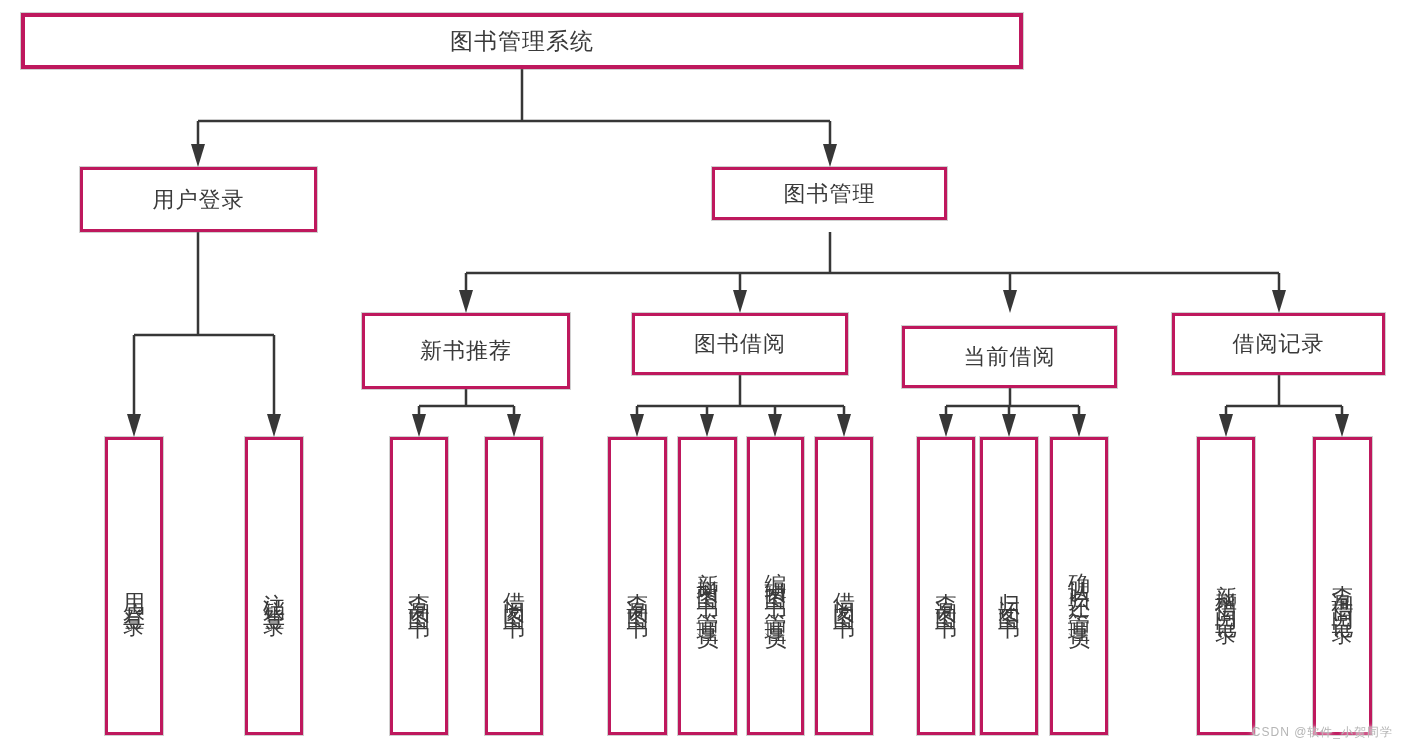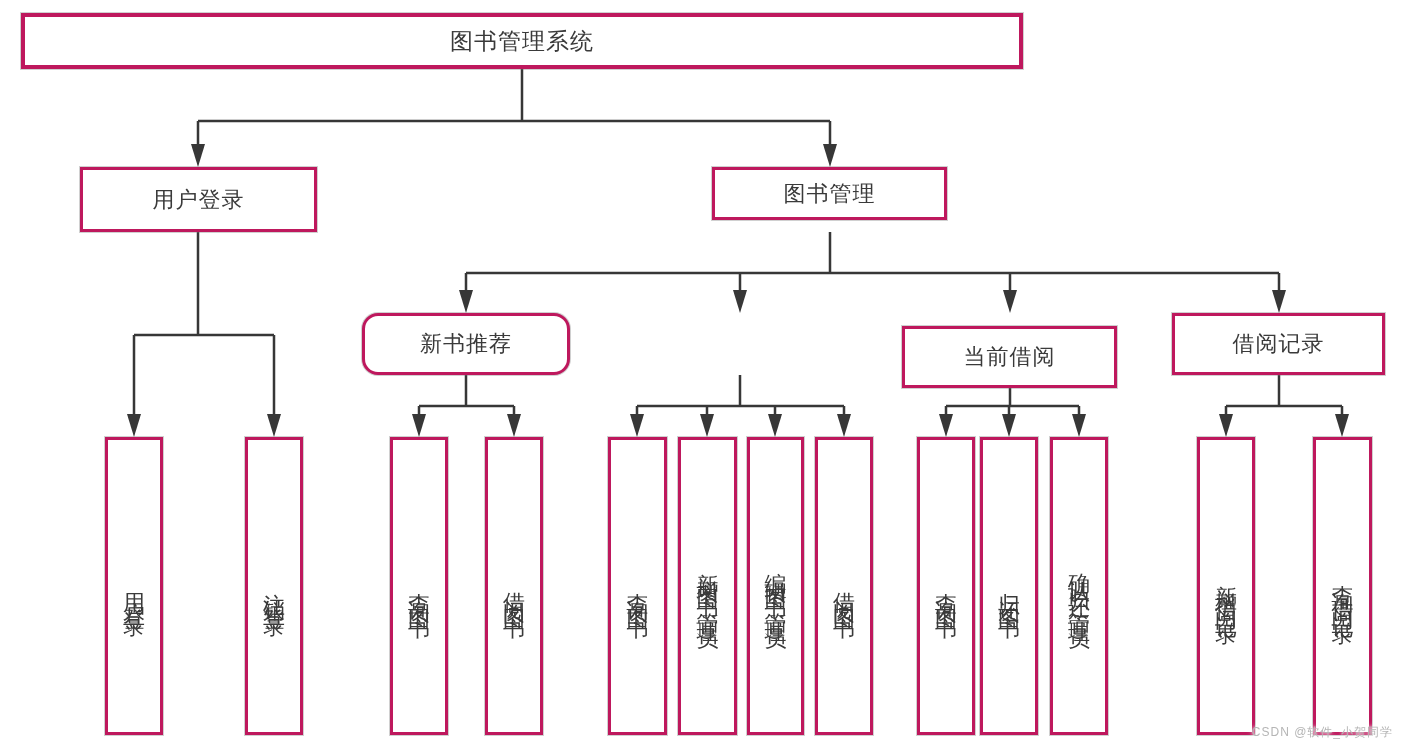--- a/index.html
+++ b/index.html
@@ -119,21 +119,22 @@
       <polygon points="1219,414 1233,414 1226,437"></polygon>
       <polygon points="1335,414 1349,414 1342,437"></polygon>
     </g>
   </svg>
 
   <div class="box root" style="left:21px; top:13px; width:1002px; height:56px;">图书管理系统</div>
 
   <div class="box" style="left:80px; top:167px; width:237px; height:65px;">用户登录</div>
   <div class="box" style="left:712px; top:167px; width:235px; height:53px;">图书管理</div>
 
-  <div class="box" style="left:362px; top:313px; width:208px; height:62px;border-radius:16px;">新书推荐</div>
+  <div class="box" style="left:362px; top:313px; width:208px; height:76px;">新书推荐</div>
+  <div class="box" style="left:632px; top:313px; width:216px; height:62px;">图书借阅</div>
   <div class="box" style="left:902px; top:313px; width:215px; height:62px;margin-top:13px;">当前借阅</div>
   <div class="box" style="left:1172px; top:313px; width:213px; height:62px;">借阅记录</div>
 
   <div class="box vbox" style="left:105px; top:437px; width:58px; height:298px;">用户登录</div>
   <div class="box vbox" style="left:245px; top:437px; width:58px; height:298px;">注销登录</div>
 
   <div class="box vbox" style="left:390px; top:437px; width:58px; height:298px;">查询图书</div>
   <div class="box vbox" style="left:485px; top:437px; width:58px; height:298px;">借阅图书</div>
 
   <div class="box vbox" style="left:608px; top:437px; width:59px; height:298px;">查询图书</div>

